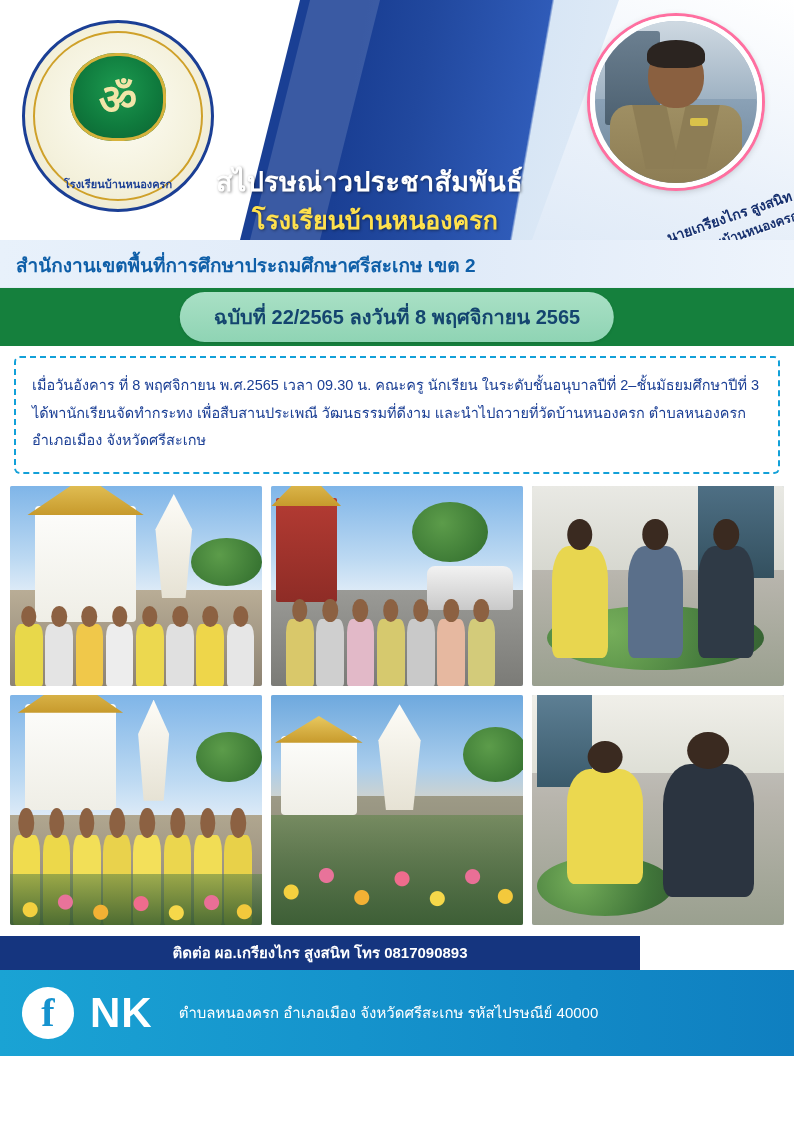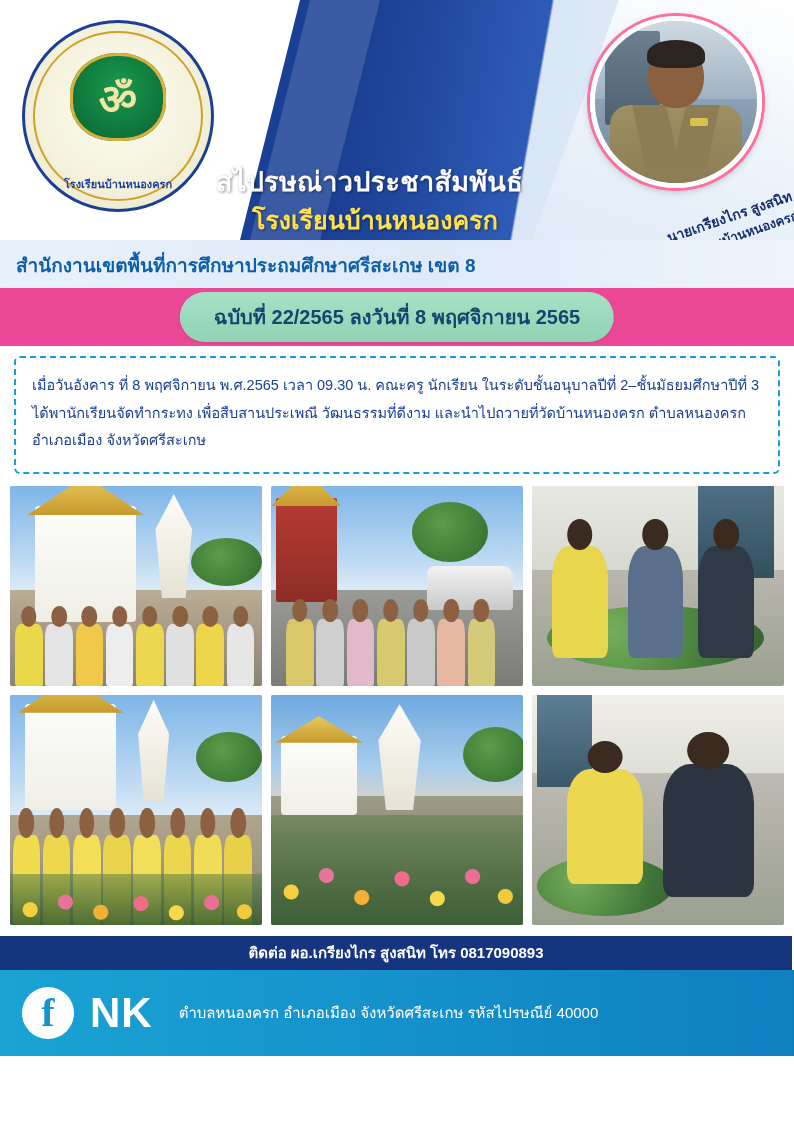--- a/index.html
+++ b/index.html
@@ -182,21 +182,21 @@
     left: 16px; top: 10px;
     font-size: 19px;
     font-weight: bold;
     color: #0f5fa8;
   }
 
   
   .issue-wrap {
     position: relative;
     height: 58px;
-    background: #ec4899;
+    background: #15803d;
     text-decoration: underline;
   }
   .issue-pill {
     position: absolute;
     left: 50%; top: 4px;
     transform: translateX(-50%);
     background: linear-gradient(180deg, #a9e0c5 0%, #8fd4b4 100%);
     border-radius: 26px;
     padding: 9px 34px;
     font-size: 20px;
@@ -328,21 +328,21 @@
   .car {
     position:absolute; right:4%; top:40%;
     width:34%; height:22%;
     background: linear-gradient(180deg,#f2f2f2, #c9c9c9);
     border-radius: 8px 10px 4px 4px;
   }
 
   
   .contact-bar {
     margin-top: 11px;
-    width: 792px;
+    width: 640px;
     height: 34px;
     background: #15357f;
     color: #ffffff;
     font-size: 15px;
     font-weight: bold;
     display: flex;
     align-items: center;
     justify-content: center;
   }
 
@@ -414,21 +414,21 @@
     <div class="dir-name">
       <div>นายเกรียงไกร  สูงสนิท</div>
       <div class="dir-role">ผู้อำนวยการโรงเรียนบ้านหนองครก</div>
     </div>
 
     <div class="hdr-title">สไปรษณ่าวประชาสัมพันธ์</div>
     <div class="hdr-subtitle">โรงเรียนบ้านหนองครก</div>
   </div>
 
   <div class="area-band">
-    <div class="area-text">สำนักงานเขตพื้นที่การศึกษาประถมศึกษาศรีสะเกษ เขต 8</div>
+    <div class="area-text">สำนักงานเขตพื้นที่การศึกษาประถมศึกษาศรีสะเกษ เขต 2</div>
   </div>
 
   <div class="issue-wrap">
     <div class="issue-pill">ฉบับที่ 22/2565 ลงวันที่ 8 พฤศจิกายน 2565</div>
   </div>
 
 
   <div class="detail-box">
     <div class="detail-text">เมื่อวันอังคาร ที่ 8 พฤศจิกายน พ.ศ.2565 เวลา 09.30 น. คณะครู นักเรียน ในระดับชั้นอนุบาลปีที่ 2–ชั้นมัธยมศึกษาปีที่ 3 ได้พานักเรียนจัดทำกระทง เพื่อสืบสานประเพณี วัฒนธรรมที่ดีงาม และนำไปถวายที่วัดบ้านหนองครก ตำบลหนองครก อำเภอเมือง  จังหวัดศรีสะเกษ</div>
   </div>

